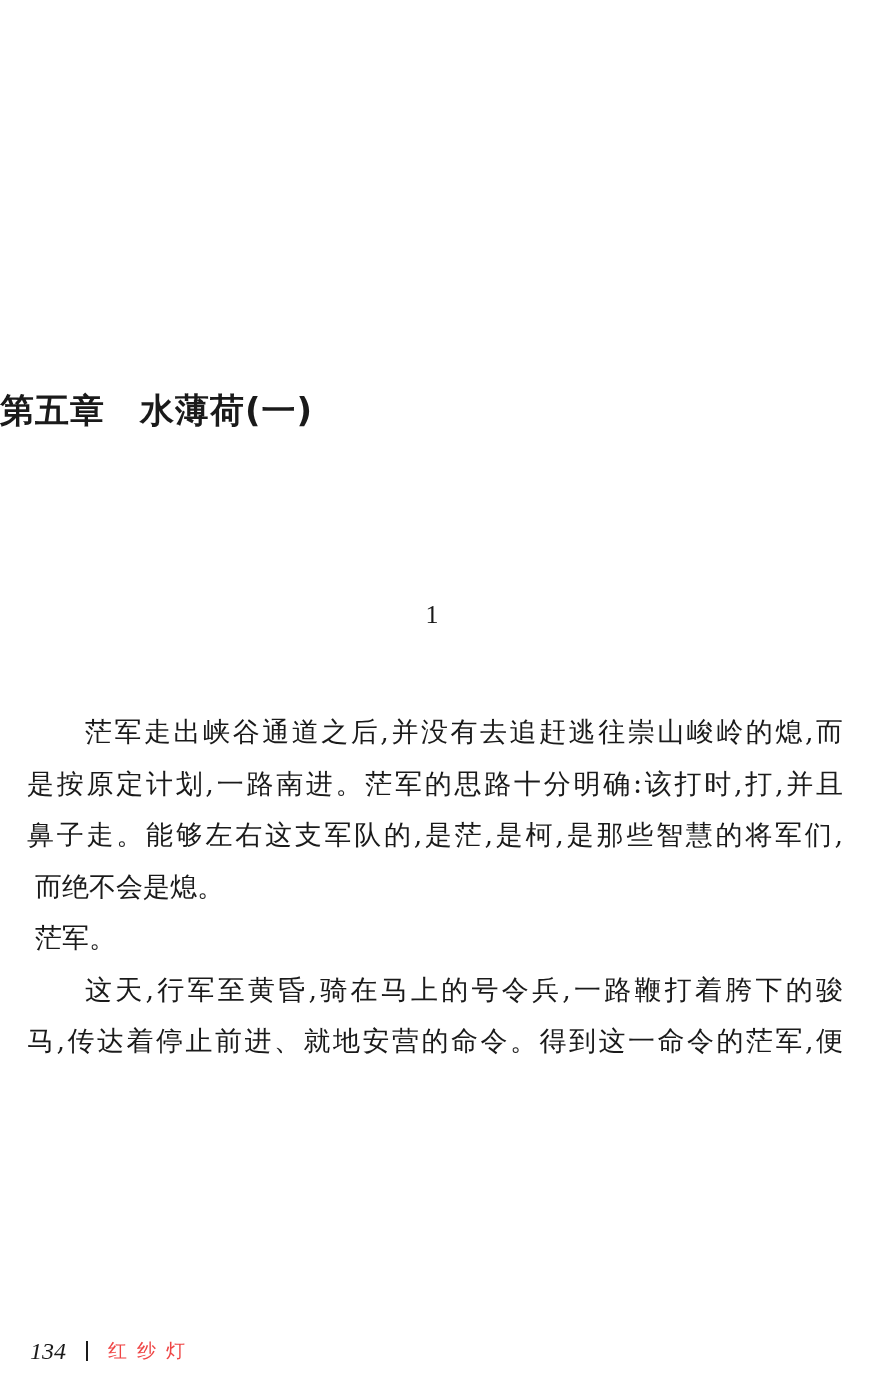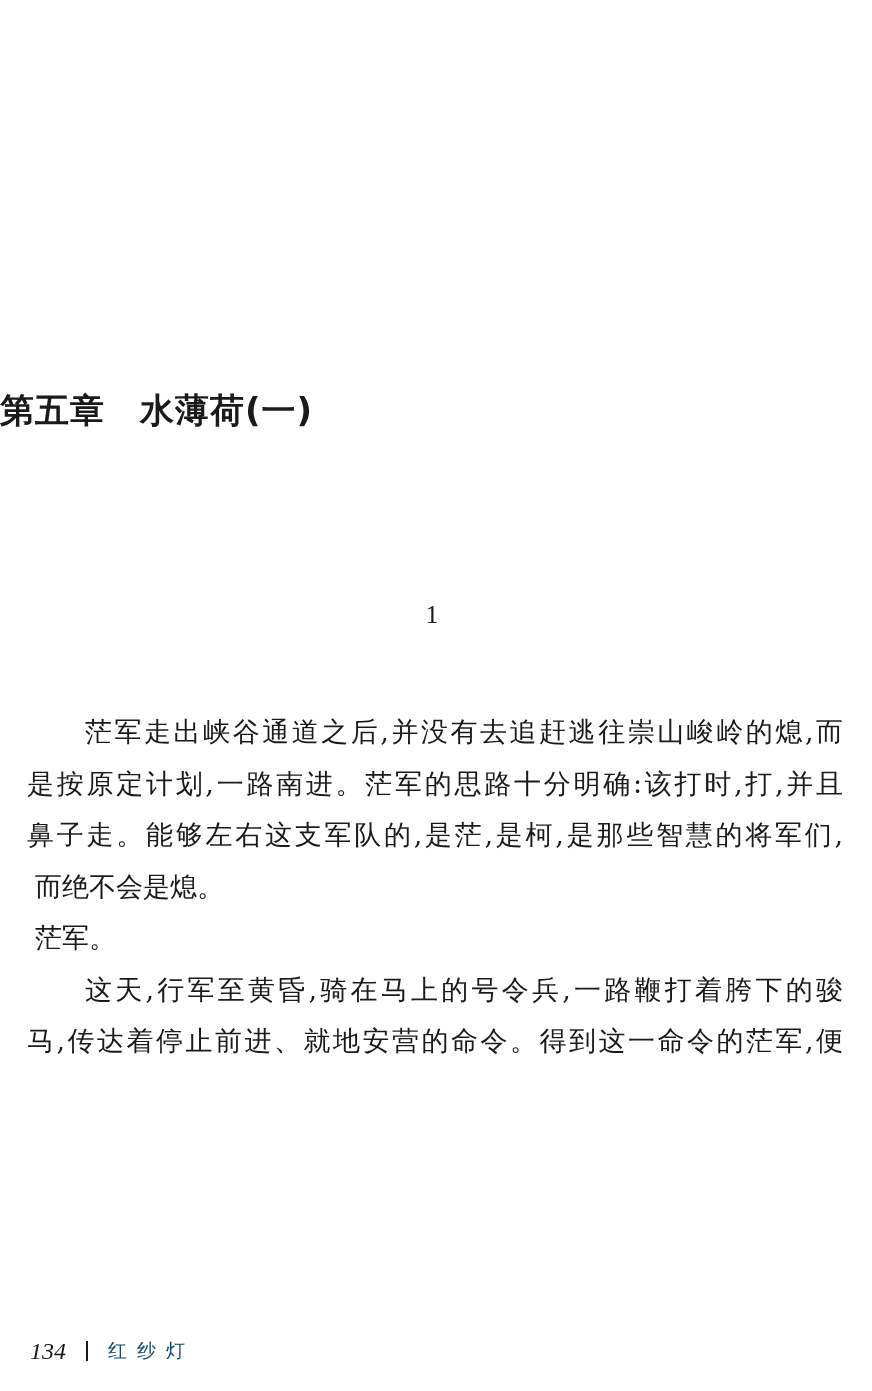--- a/index.html
+++ b/index.html
@@ -37,21 +37,21 @@
     }
     .page-number {
       font-family: "Liberation Serif", serif; font-style: italic;
       font-size: 24px;
     }
     .footer-sep {
       width: 2px; height: 20px; background: #1a1a1a; margin: 0 20px 0 20px;
     }
     .book-title {
       font-family: "DejaVu Sans", "Liberation Sans", sans-serif;
-      font-size: 19px; letter-spacing: 10px; color: #0c4a6e;
+      font-size: 19px; letter-spacing: 10px; color: #ef4444;
     }
   </style>
 </head>
 <body>
 
 <div class="chapter-title">第五章　水薄荷(一)</div>
 
 <div class="section-number">1</div>
 
 <div class="body-text">

